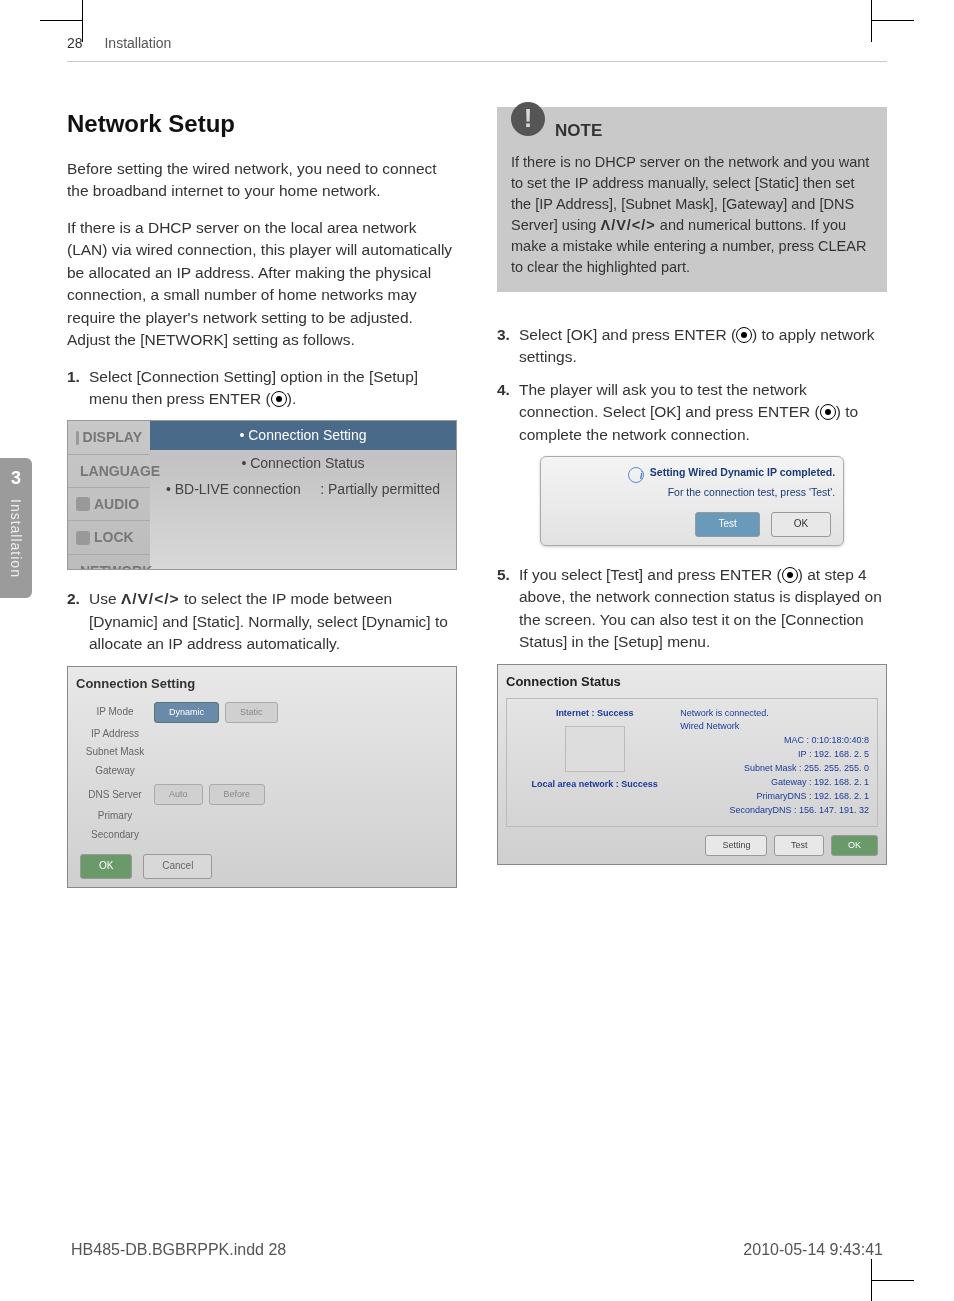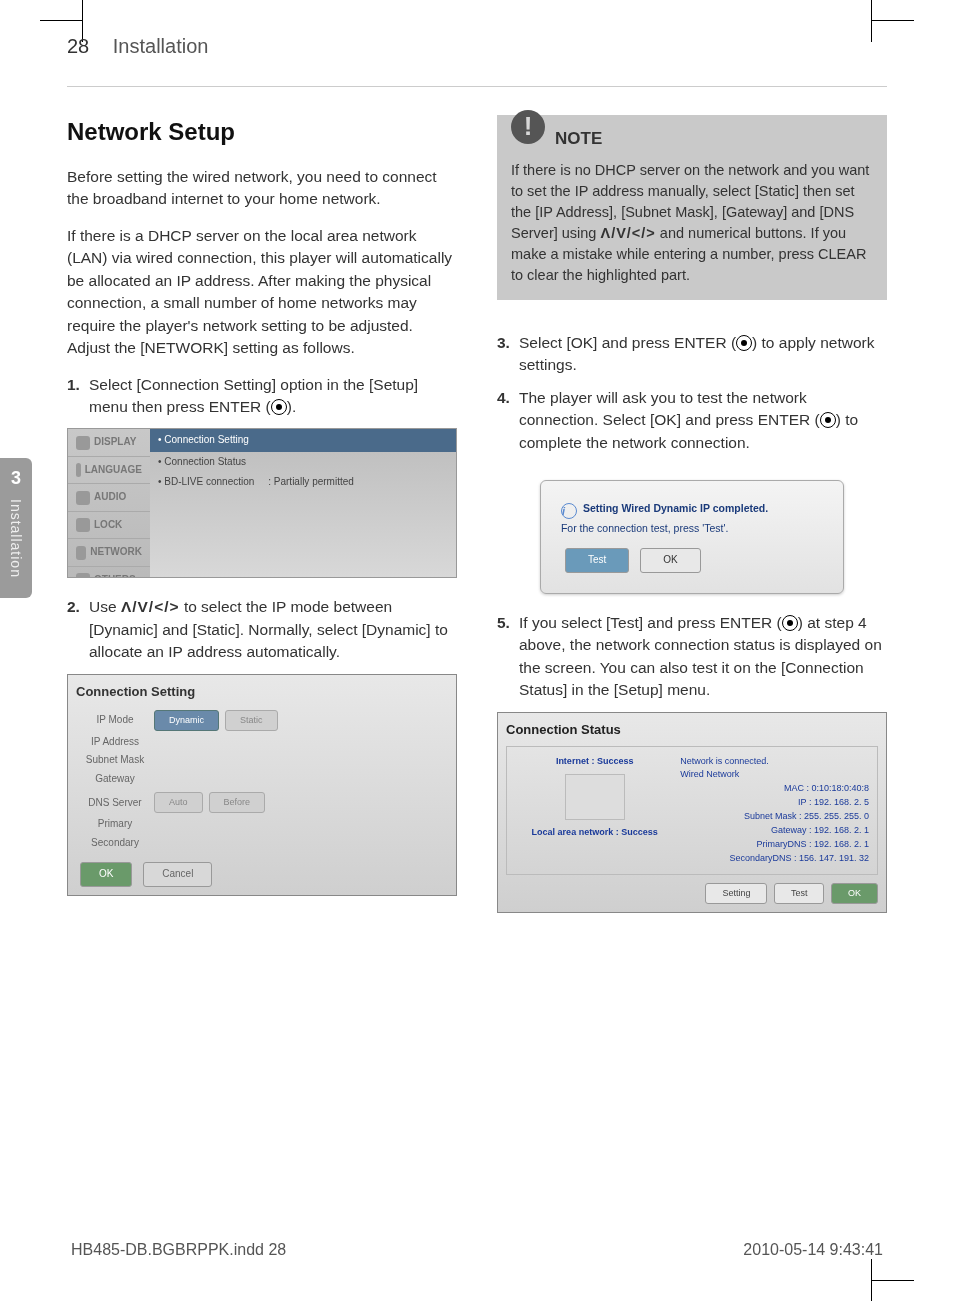--- a/index.html
+++ b/index.html
@@ -16,23 +16,23 @@
   .crop-v { width: 1px; height: 42px; }
 
   .page {
     position: absolute;
     left: 67px; top: 35px;
     width: 820px; height: 1230px;
   }
 
   .running-head {
     border-bottom: 1px solid #ccc;
-    padding-bottom: 28px;
-    margin-bottom: 28px;
-    font-size: 20px;
+    padding-bottom: 10px;
+    margin-bottom: 45px;
+    font-size: 14px;
     color: #333;
   }
   .running-head .pg { font-weight: 400; margin-right: 18px; }
   .running-head .sec { color: #555; }
 
   .side-tab {
     position: absolute;
     left: 0; top: 458px;
     width: 32px; height: 140px;
     background: #9b9b9b;
@@ -73,22 +73,23 @@
   }
 
   .arrows { font-family: Arial, sans-serif; font-weight: bold; letter-spacing: 1px; }
 
   .shot { width: 100%; margin: 8px 0 18px; }
 
   
   .fake-setup {
     border: 1px solid #999;
     background: linear-gradient(#bcbcbc,#d8d8d8);
-    font-size: 10px;
+    font-size: 14px;
     color: #444;
+    text-align: center;
   }
   .fake-setup .left {
     float: left; width: 82px;
     background: linear-gradient(#c8c8c8,#b8b8b8);
   }
   .fake-setup .left div {
     padding: 6px 8px; border-bottom: 1px solid #aaa;
     display:flex; align-items:center; gap:4px;
     font-weight:bold; color:#777;
   }
@@ -135,24 +136,24 @@
     width: 34px; height: 34px; border-radius: 50%;
     background: #555; color: #d8d8d8;
     font-size: 26px; font-weight: bold;
     display:flex;align-items:center;justify-content:center;
     margin-top:-24px;
   }
   .note .hdrt { font-weight: bold; font-size: 17px; }
 
   
   .fake-test {
-    margin: 26px auto 18px; width: 78%;
+    margin: 10px auto 18px; width: 78%;
     border:1px solid #aaa; border-radius:6px;
     background: linear-gradient(#f4f4f4,#e2e2e2);
-    padding: 20px; font-size:10.5px; color:#1a3a7a; text-align:left;
+    padding: 8px; font-size:10.5px; color:#1a3a7a; text-align:right;
     box-shadow: 0 1px 3px rgba(0,0,0,.2);
   }
   .fake-test .info-ic {
     display:inline-block;width:16px;height:16px;border:1.5px solid #5a8ad0;border-radius:50%;
     color:#5a8ad0;font-style:italic;font-weight:bold;font-size:11px;line-height:14px;
     margin-right:6px;vertical-align:-3px;
   }
   .fake-test .msg { font-weight:bold; }
   .fake-test .msg2 { margin:2px 0 12px; }
   .fake-test .btn {

